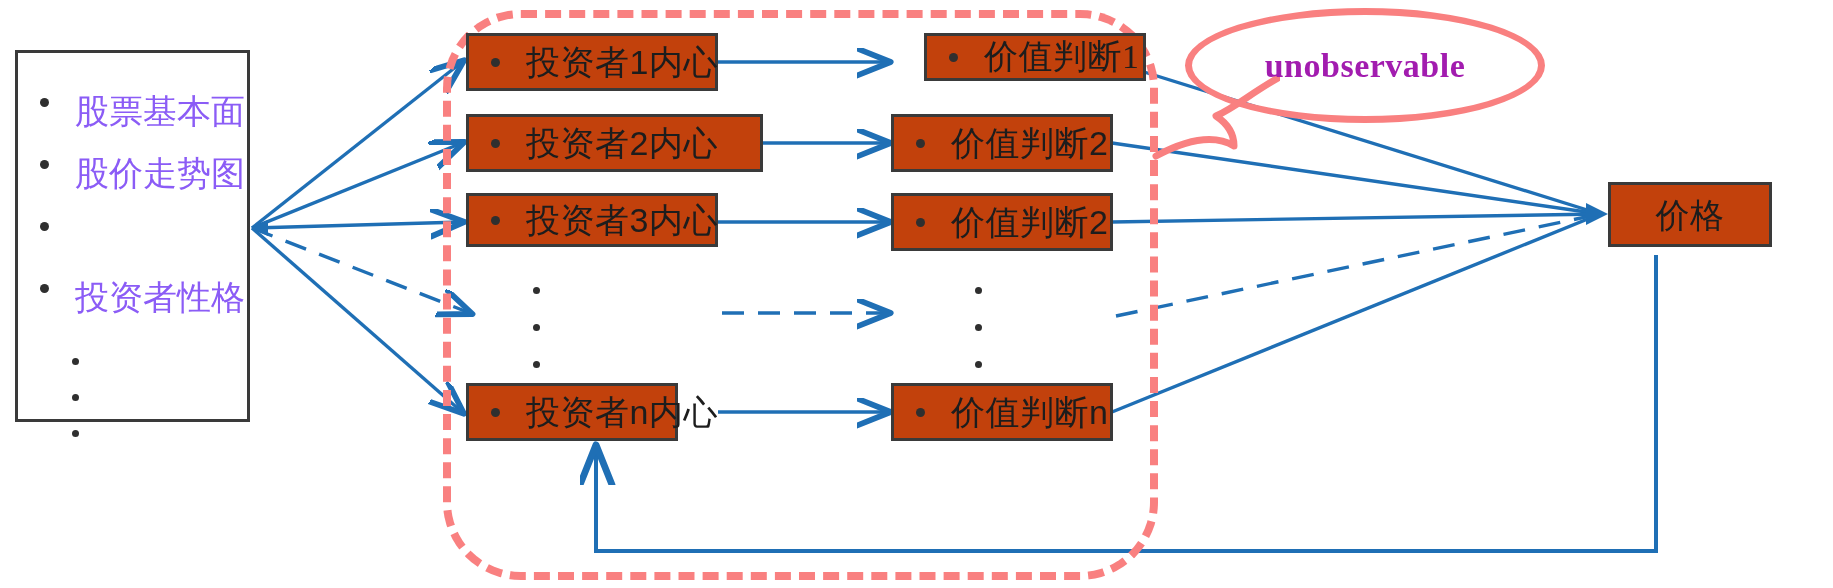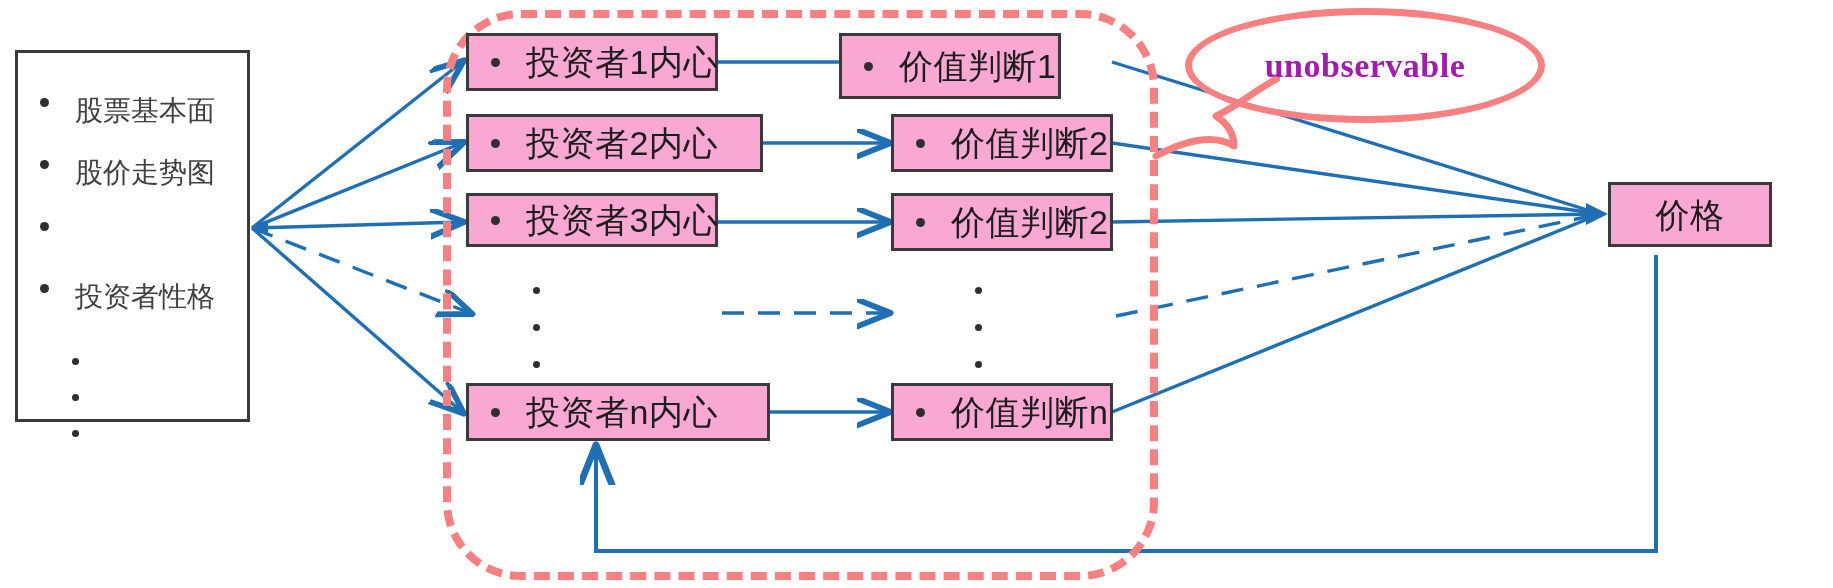--- a/index.html
+++ b/index.html
@@ -26,21 +26,21 @@
     width: 1833px;
     height: 588px;
     pointer-events: none;
   }
 
   
   .node {
     position: absolute;
     box-sizing: border-box;
     border: 3px solid #3a3a3a;
-    background: #f9a8d4;
+    background: #c2410c;
     display: flex;
     align-items: center;
     z-index: 3;
   }
   .node .bullet {
     flex: 0 0 auto;
     width: 9px;
     height: 9px;
     border-radius: 50%;
     background: #2f2f2f;
@@ -76,22 +76,22 @@
   #inputs-panel .row .bullet {
     flex: 0 0 auto;
     width: 9px;
     height: 9px;
     border-radius: 50%;
     background: #2f2f2f;
     margin-left: 22px;
     margin-right: 26px;
   }
   #inputs-panel .row .ntext {
-    font-size: 28px;
-    color: #404040;
+    font-size: 34px;
+    color: #8b5cf6;
     line-height: 1;
     white-space: nowrap;
     margin-top: 18px;
   }
   .vdots-left {
     position: absolute;
     left: 72px;
     top: 358px;
     z-index: 4;
   }
@@ -239,31 +239,31 @@
     <span class="ntext">投资者1内心</span>
   </div>
   <div class="node" style="left:466px; top:114px; width:297px; height:58px;">
     <span class="bullet"></span>
     <span class="ntext">投资者2内心</span>
   </div>
   <div class="node" style="left:466px; top:193px; width:252px; height:54px;">
     <span class="bullet"></span>
     <span class="ntext">投资者3内心</span>
   </div>
-  <div class="node" style="left:466px; top:383px; width:304px; height:58px;">
+  <div class="node" style="left:466px; top:383px; width:212px; height:58px;">
     <span class="bullet"></span>
     <span class="ntext">投资者n内心</span>
   </div>
   <div class="vdots" style="left:533px; top:287px;">
     <i></i>
       <i></i>
       <i></i>
   </div>
 
-  <div class="node" style="left:839px; top:33px;  width:222px; height:66px;">
+  <div class="node" style="left:924px; top:33px;  width:222px; height:48px;font-family:Liberation Serif, serif;">
     <span class="bullet"></span>
     <span class="ntext">价值判断1</span>
   </div>
   <div class="node" style="left:891px; top:114px; width:222px; height:58px;">
     <span class="bullet"></span>
     <span class="ntext">价值判断2</span>
   </div>
   <div class="node" style="left:891px; top:193px; width:222px; height:58px;">
     <span class="bullet"></span>
     <span class="ntext">价值判断2</span>

